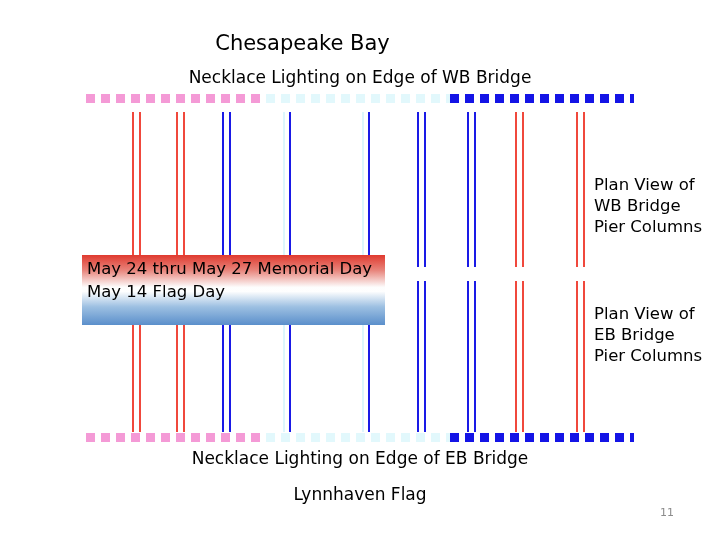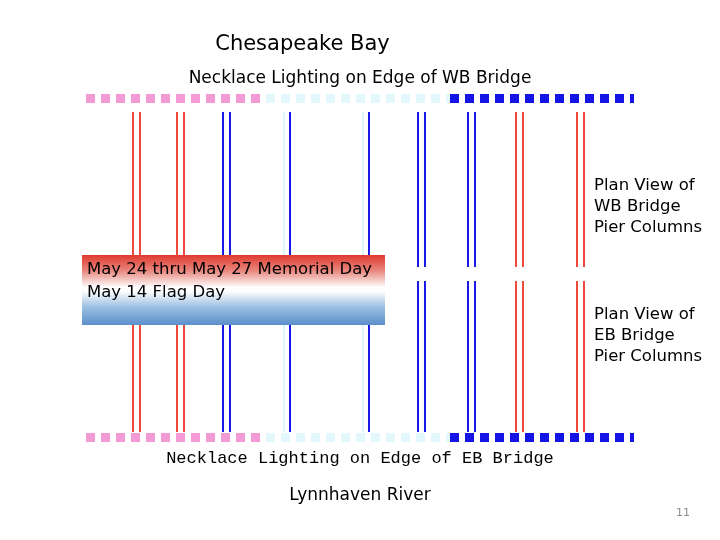--- a/index.html
+++ b/index.html
@@ -40,21 +40,20 @@
     left: 0; top: 69px;
     width: 720px;
     text-align: center;
     font-size: 17px;
   }
   #label-eb-necklace {
     left: 0; top: 450px;
     width: 720px;
     text-align: center;
     font-size: 17px;
-    font-family: Liberation Mono, monospace;
   }
   #title-lynnhaven-river {
     left: 0; top: 486px;
     width: 720px;
     text-align: center;
     font-size: 17px;
   }
 
   .side-label {
     position: absolute;
@@ -62,21 +61,21 @@
     font-size: 16.5px;
     line-height: 21px;
     white-space: pre-line;
     color: #000000;
   }
   #side-label-wb { top: 174px; }
   #side-label-eb { top: 303px; }
 
   #page-number {
     position: absolute;
-    left: 676px;
+    left: 660px;
     top: 506px;
     font-size: 11px;
     color: #8c8c8c;
   }
 
   
   .necklace {
     position: absolute;
     height: 9px;
   }
@@ -211,17 +210,17 @@
 Pier Columns</div>
 
   <div class="necklace" id="necklace-eb">
       <div class="seg pink" style="left: 0px; width: 180px;"></div>
       <div class="seg pale" style="left: 180px; width: 184px;"></div>
       <div class="seg blue" style="left: 364px; width: 184px;"></div>
     </div>
 
   <div class="label" id="label-eb-necklace">Necklace Lighting on Edge of EB Bridge</div>
 
-  <div class="label" id="title-lynnhaven-river">Lynnhaven River</div>
+  <div class="label" id="title-lynnhaven-river">Lynnhaven Flag</div>
 
   <div id="page-number">11</div>
 
 </div>
 
 </body></html>

